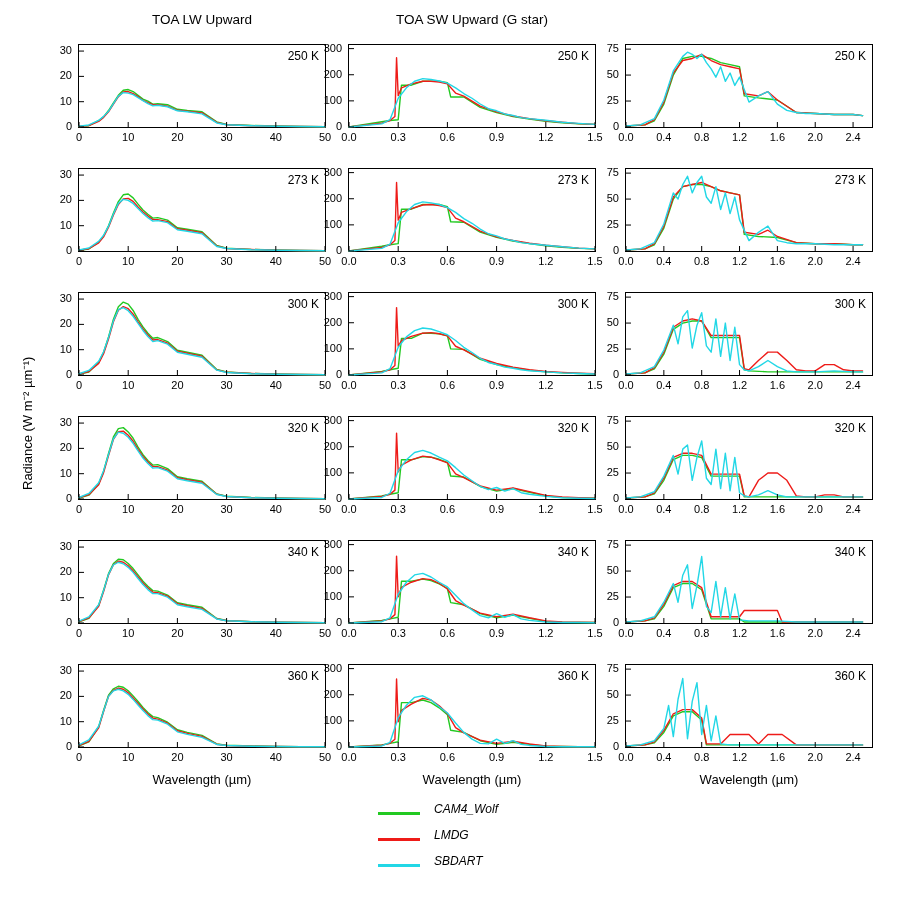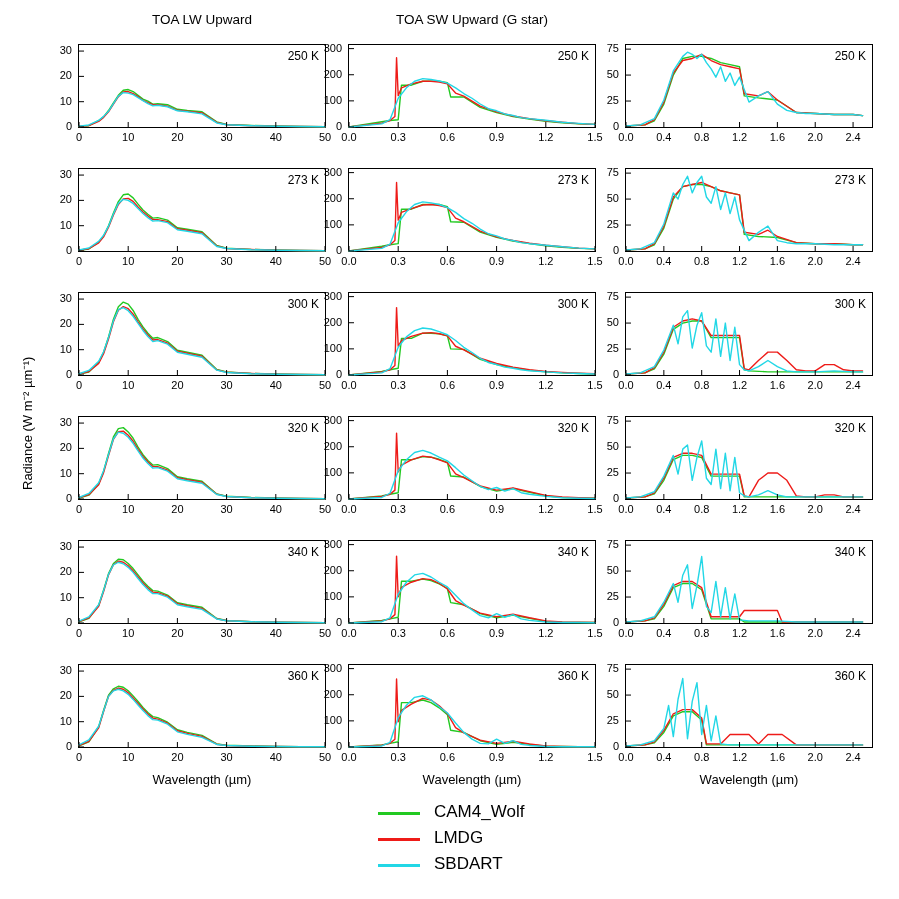--- a/index.html
+++ b/index.html
@@ -35,21 +35,21 @@
   .yaxis-title{
     position:absolute;font-size:13px;color:#000;white-space:nowrap;
     transform:rotate(-90deg);transform-origin:left top;
   }
   .legend{position:absolute;}
   .legend-row{position:relative;height:26px;}
   .legend-line{
     position:absolute;left:0;top:12px;width:42px;height:3px;
   }
   .legend-label{
-    position:absolute;left:56px;top:2px;font-size:17px;color:#000;white-space:nowrap;
+    position:absolute;left:56px;top:2px;font-size:12px;color:#000;white-space:nowrap;font-style:italic;
   }
 </style>
 </head>
 <body>
 
 <div id="root">
     <div class="col-title" style="left: 78px; top: 12px; width: 248px;">TOA LW Upward</div>
     <div class="col-title" style="left: 348px; top: 12px; width: 248px;">TOA SW Upward (G star)</div>
     <div class="yaxis-title" style="left: 18px; top: 490px;">Radiance (W m⁻² µm⁻¹)</div>
     <div class="panel" style="left: 78px; top: 44px; width: 248px; height: 84px;">

